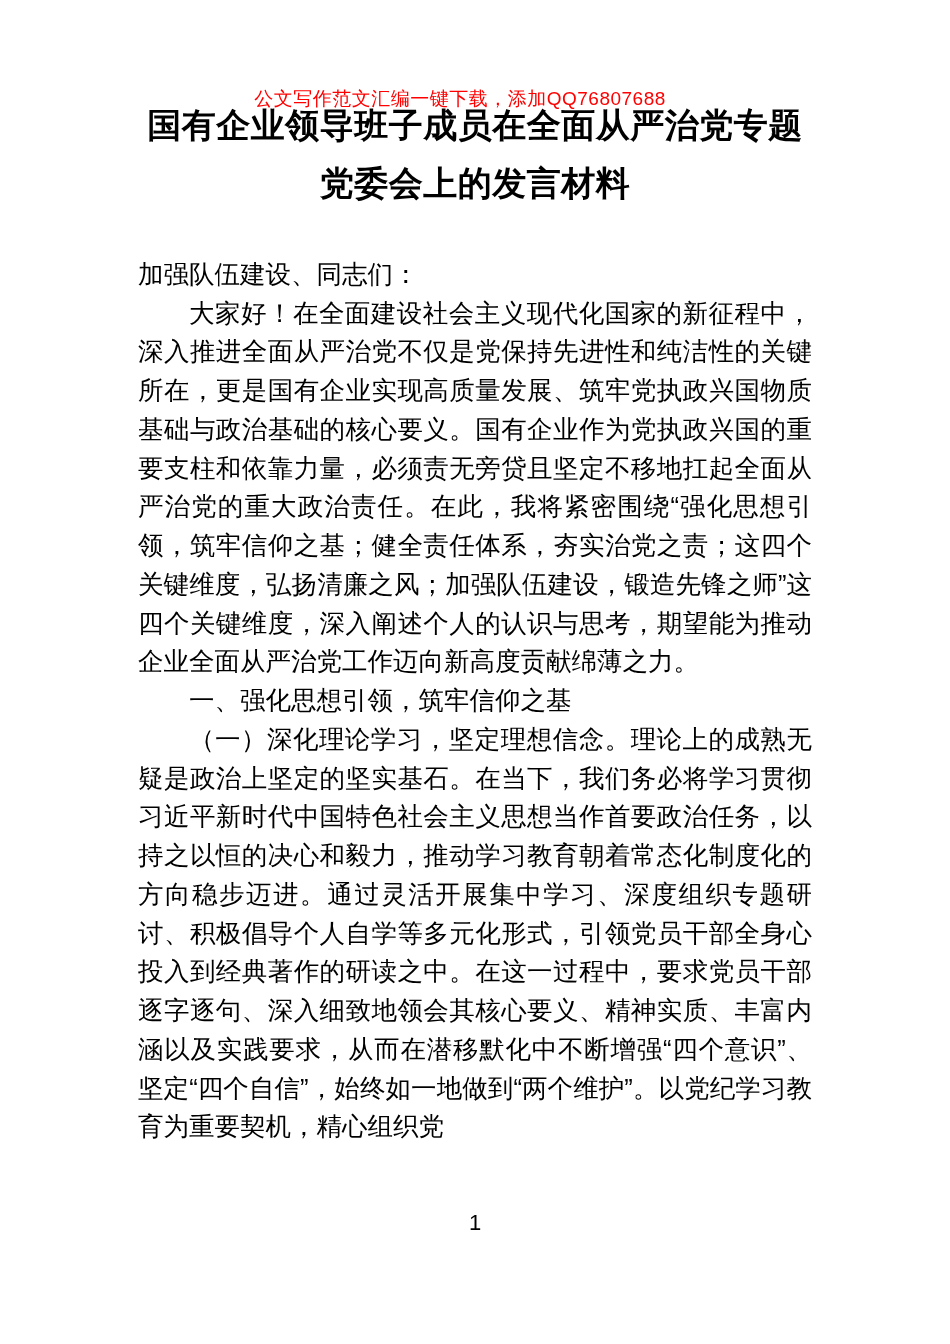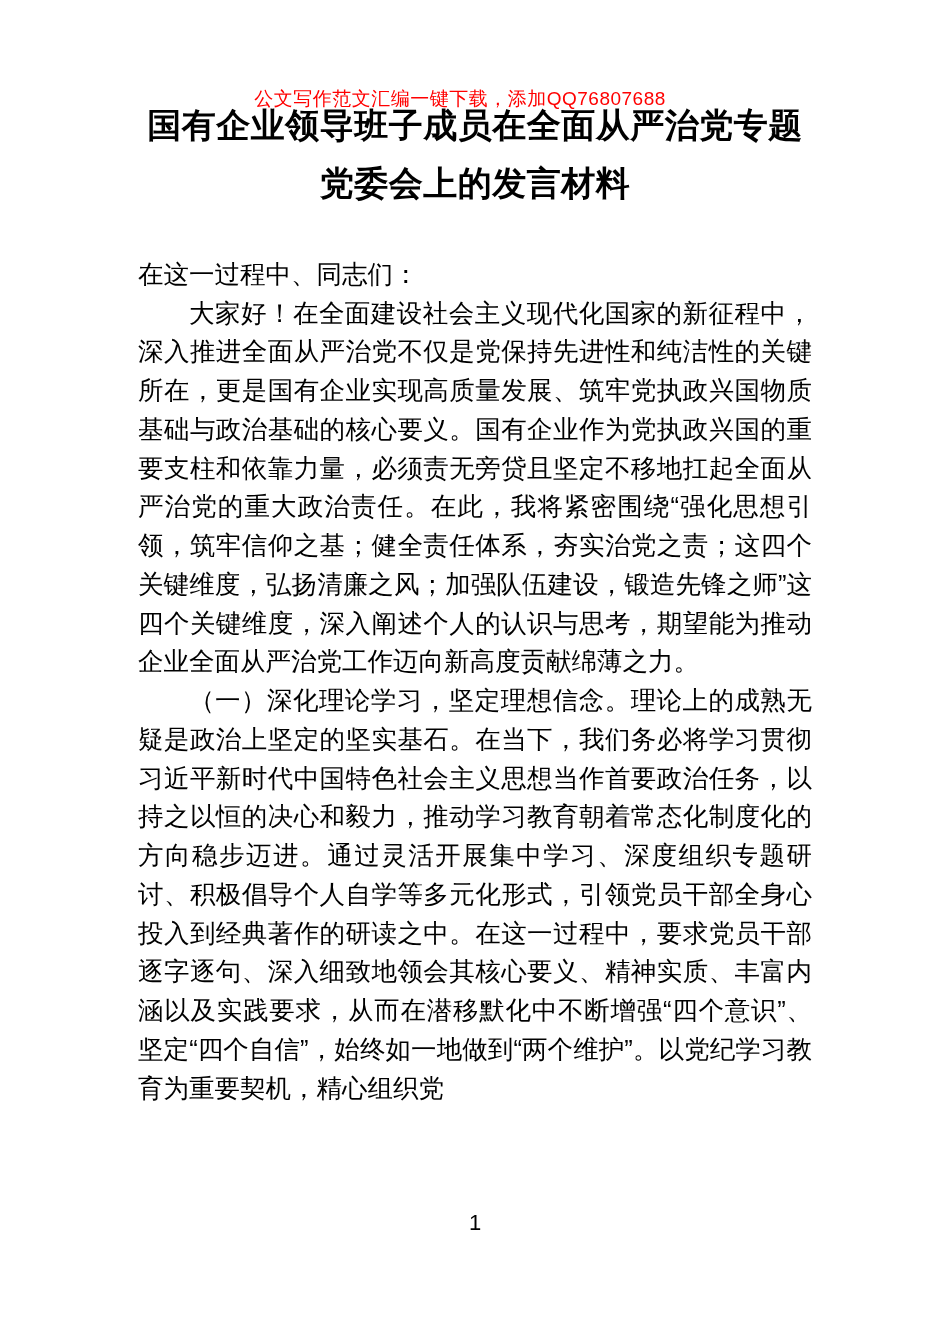--- a/index.html
+++ b/index.html
@@ -76,20 +76,21 @@
 </head>
 <body>
 
 <div class="page">
 
   <div class="watermark">公文写作范文汇编一键下载，添加QQ76807688</div>
 
   <h1 class="doc-title">国有企业领导班子成员在全面从严治党专题党委会上的发言材料</h1>
 
   <div class="body-block">
-    <p class="para salutation">在这一过程中、同志们：</p>
+    <p class="para salutation">加强队伍建设、同志们：</p>
     <p class="para">大家好！在全面建设社会主义现代化国家的新征程中，深入推进全面从严治党不仅是党保持先进性和纯洁性的关键所在，更是国有企业实现高质量发展、筑牢党执政兴国物质基础与政治基础的核心要义。国有企业作为党执政兴国的重要支柱和依靠力量，必须责无旁贷且坚定不移地扛起全面从严治党的重大政治责任。在此，我将紧密围绕“强化思想引领，筑牢信仰之基；健全责任体系，夯实治党之责；这四个关键维度，弘扬清廉之风；加强队伍建设，锻造先锋之师”这四个关键维度，深入阐述个人的认识与思考，期望能为推动企业全面从严治党工作迈向新高度贡献绵薄之力。</p>
+    <p class="para">一、强化思想引领，筑牢信仰之基</p>
     <p class="para">（一）深化理论学习，坚定理想信念。理论上的成熟无疑是政治上坚定的坚实基石。在当下，我们务必将学习贯彻习近平新时代中国特色社会主义思想当作首要政治任务，以持之以恒的决心和毅力，推动学习教育朝着常态化制度化的方向稳步迈进。通过灵活开展集中学习、深度组织专题研讨、积极倡导个人自学等多元化形式，引领党员干部全身心投入到经典著作的研读之中。在这一过程中，要求党员干部逐字逐句、深入细致地领会其核心要义、精神实质、丰富内涵以及实践要求，从而在潜移默化中不断增强“四个意识”、坚定“四个自信”，始终如一地做到“两个维护”。以党纪学习教育为重要契机，精心组织党</p>
   </div>
 
   <div class="page-number">1</div>
 
 </div>
 
 </body></html>

